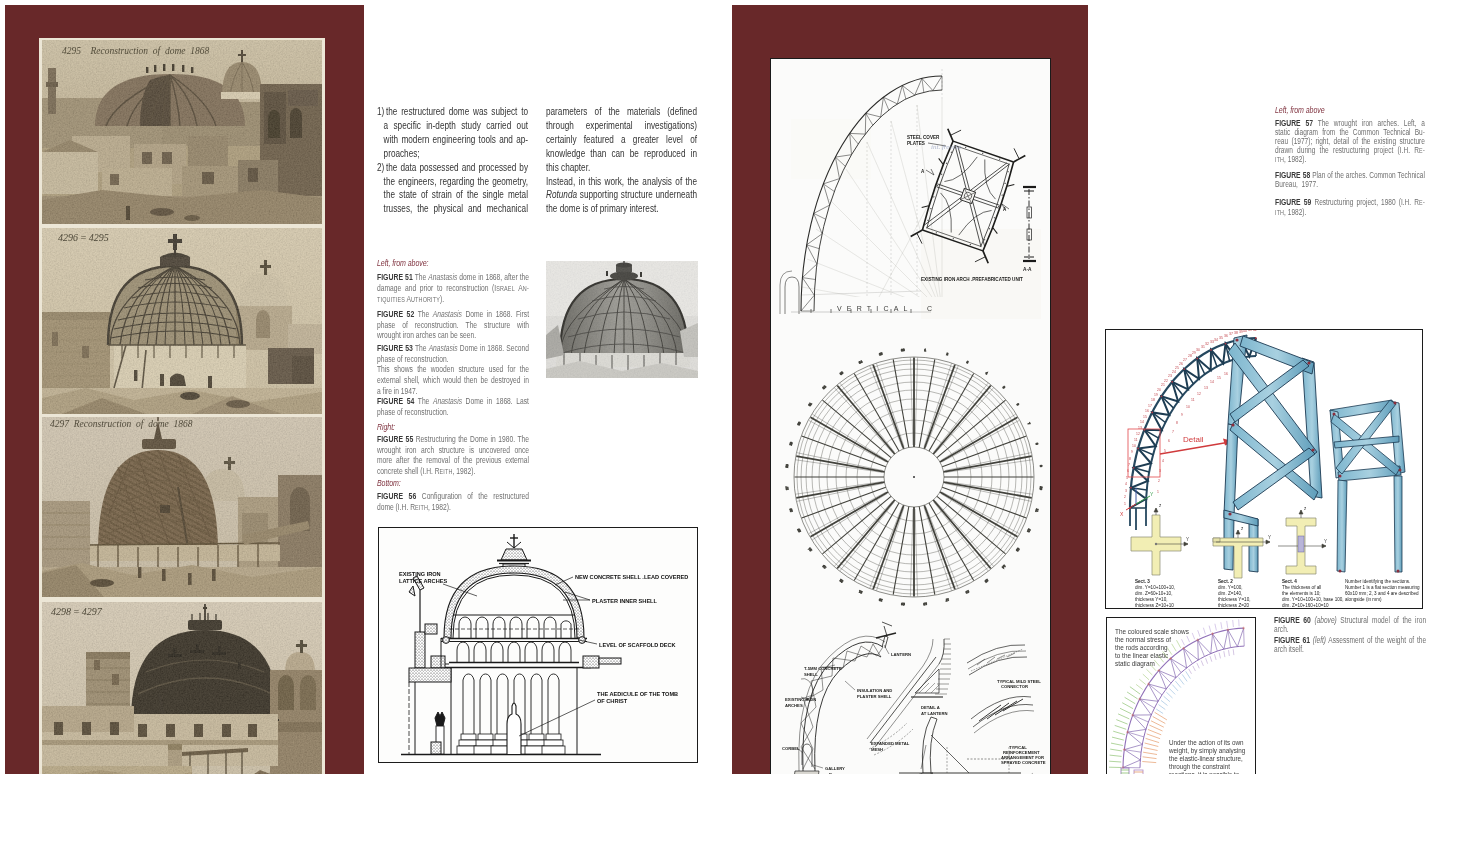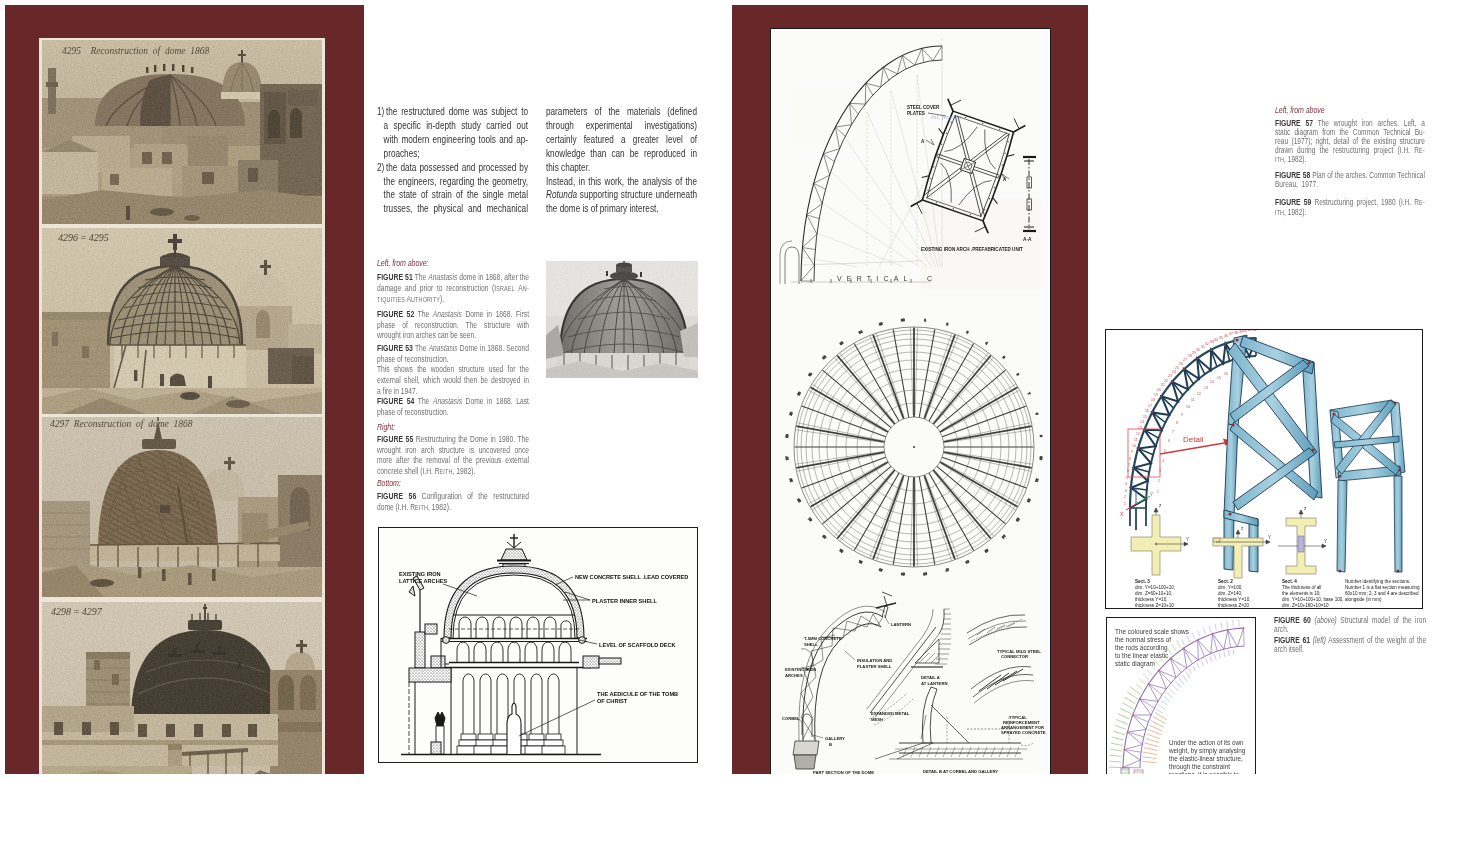--- a/index.html
+++ b/index.html
@@ -669,21 +669,21 @@
   </div>
 
   <div class="abs" style="left:527px;top:794px;width:20px;height:23px;background:#7c2936;color:#f3e8e4;font-weight:bold;font-size:11px;text-align:center;line-height:23px;">133</div>
 
   <div class="abs" style="left:547px;top:794px;width:148px;height:23px;border-top:1.4px solid #7c2936;border-bottom:1.4px solid #7c2936;">
     <div style="margin-left:8px;margin-top:6.5px;font-size:12px;letter-spacing:0.5px;color:#7c2936;">PART TWO&nbsp; |&nbsp; CHAPTER X</div>
   </div>
 
   <div class="abs" style="left:732px;top:5px;width:356px;height:849px;background:#682829;"></div>
 
-  <div class="abs" style="left:770px;top:28px;width:279px;height:774px;border:1.4px solid #1a1a1a;background:#fcfcfb;" id="panel">
+  <div class="abs" style="left:770px;top:58px;width:279px;height:774px;border:1.4px solid #1a1a1a;background:#fcfcfb;" id="panel">
   <svg width="279" height="774" viewBox="0 0 279 774">
 
     <rect x="0" y="0" width="279" height="774" fill="#fbfbfa"></rect>
     <rect x="150" y="170" width="120" height="90" fill="#f9f8f5"></rect>
     <rect x="20" y="60" width="80" height="60" fill="#fafaf7"></rect>
 
     <clipPath id="fanclip">
           <rect x="0" y="0" width="272" height="238"></rect>
         </clipPath>
         <g stroke="#b5b5ad" stroke-width="0.3" fill="none" clip-path="url(#fanclip)">

